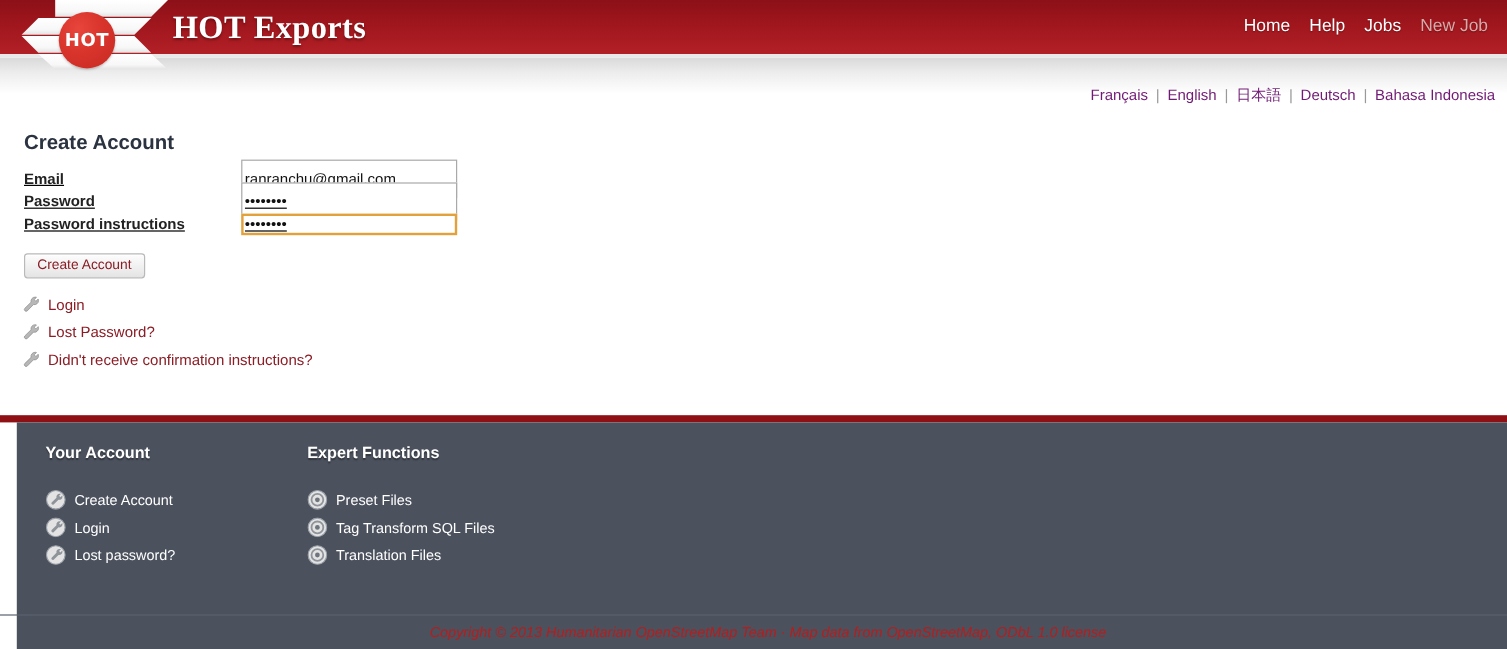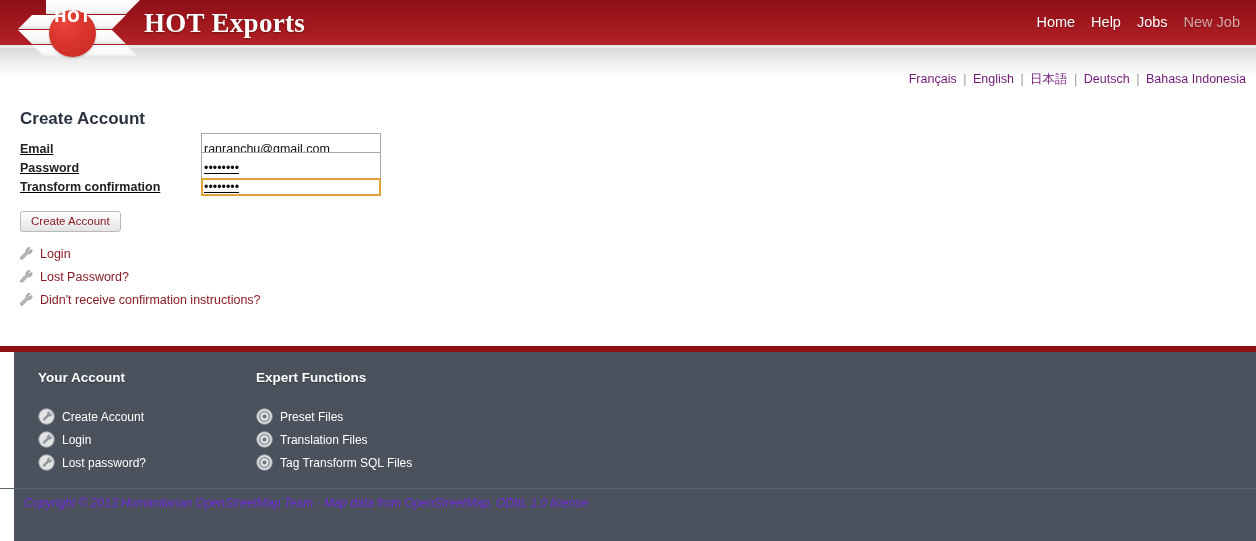--- a/index.html
+++ b/index.html
@@ -43,21 +43,21 @@
     z-index: 6;
   }
   .logo-wrap svg { display: block; }
   .hot-circle {
     position: absolute;
     left: 49px; top: 10px;
     width: 47px; height: 47px;
     border-radius: 50%;
     background: radial-gradient(circle at 35% 30%, #e8453c 0%, #d8342c 45%, #c62a22 100%);
     box-shadow: 0 1px 2px rgba(0,0,0,.25);
-    display: flex; justify-content: center;
+    display: flex; align-items: center; justify-content: center;
   }
   .hot-circle span {
     color: #ffffff;
     font-family: "DejaVu Sans", sans-serif;
     font-weight: bold;
     font-size: 15px;
     letter-spacing: .5px;
     line-height: 1;
   }
 
@@ -212,28 +212,29 @@
   .foot-item a {
     color: #ffffff;
     font-size: 12px;
     text-decoration: none;
     margin-left: 7px;
   }
   .badge { width: 17px; height: 17px; display: block; }
 
   .copyright {
     position: absolute;
-    left: 0; top: 488px;
+    left: 0; top: 512px;
     width: 1256px;
     padding-top: 7px;
     border-top: 1px solid #5c6270;
-    color: #6d28d9;
+    color: #b91c1c;
     font-size: 12px;
     font-style: italic;
     z-index: 4;
+    text-align: center;
   }
   .copyright span { margin-left: 24px; }
 </style>
 </head>
 <body>
 
 <div class="header"></div>
 <div class="header-bottom-line"></div>
 <div class="page-fade"></div>
 
@@ -284,21 +285,21 @@
   <div class="form">
     <div class="form-row">
       <div class="form-label">Email</div>
       <input class="txt" type="text" value="ranranchu@gmail.com" style="">
     </div>
     <div class="form-row">
       <div class="form-label">Password</div>
       <input class="txt" type="text" value="••••••••" style="">
     </div>
     <div class="form-row">
-      <div class="form-label">Transform confirmation</div>
+      <div class="form-label">Password instructions</div>
       <input class="txt focused" type="text" value="••••••••" style="">
     </div>
   </div>
 
   <button class="btn-create">Create Account</button>
 
   <div class="link-list">
     <div class="link-row">
       <svg class="wrench-sm" viewBox="0 0 16 16">
         <path d="M11.2 1.6a3.4 3.4 0 0 0-3.3 4.2L2.6 11a1.5 1.5 0 0 0 2.1 2.1l5.2-5.3a3.4 3.4 0 0 0 4.2-3.3c0-.5-.1-.9-.3-1.3l-1.9 1.9-1.4-1.4 1.9-1.9c-.4-.2-.8-.2-1.2-.2z" fill="#b7b7b7" stroke="#8d8d8d" stroke-width=".6"></path>
@@ -363,30 +364,30 @@
       </svg>
       <a href="#">Preset Files</a>
     </div>
 
     <div class="foot-item">
       <svg class="badge" viewBox="0 0 18 18">
         <circle cx="9" cy="9" r="8.2" fill="#e3e3e3" stroke="#9aa0a8" stroke-width="1"></circle>
         <circle cx="9" cy="9" r="5.2" fill="none" stroke="#8f949b" stroke-width="1.6"></circle>
         <circle cx="9" cy="9" r="2.1" fill="#6f757d"></circle>
       </svg>
-      <a href="#">Translation Files</a>
+      <a href="#">Tag Transform SQL Files</a>
     </div>
 
     <div class="foot-item">
       <svg class="badge" viewBox="0 0 18 18">
         <circle cx="9" cy="9" r="8.2" fill="#e3e3e3" stroke="#9aa0a8" stroke-width="1"></circle>
         <circle cx="9" cy="9" r="5.2" fill="none" stroke="#8f949b" stroke-width="1.6"></circle>
         <circle cx="9" cy="9" r="2.1" fill="#6f757d"></circle>
       </svg>
-      <a href="#">Tag Transform SQL Files</a>
+      <a href="#">Translation Files</a>
     </div>
 
   </div>
 
 </div>
 
 <div class="copyright">
   <span>Copyright © 2013 Humanitarian OpenStreetMap Team · Map data from OpenStreetMap, ODbL 1.0 license</span>
 </div>
 

